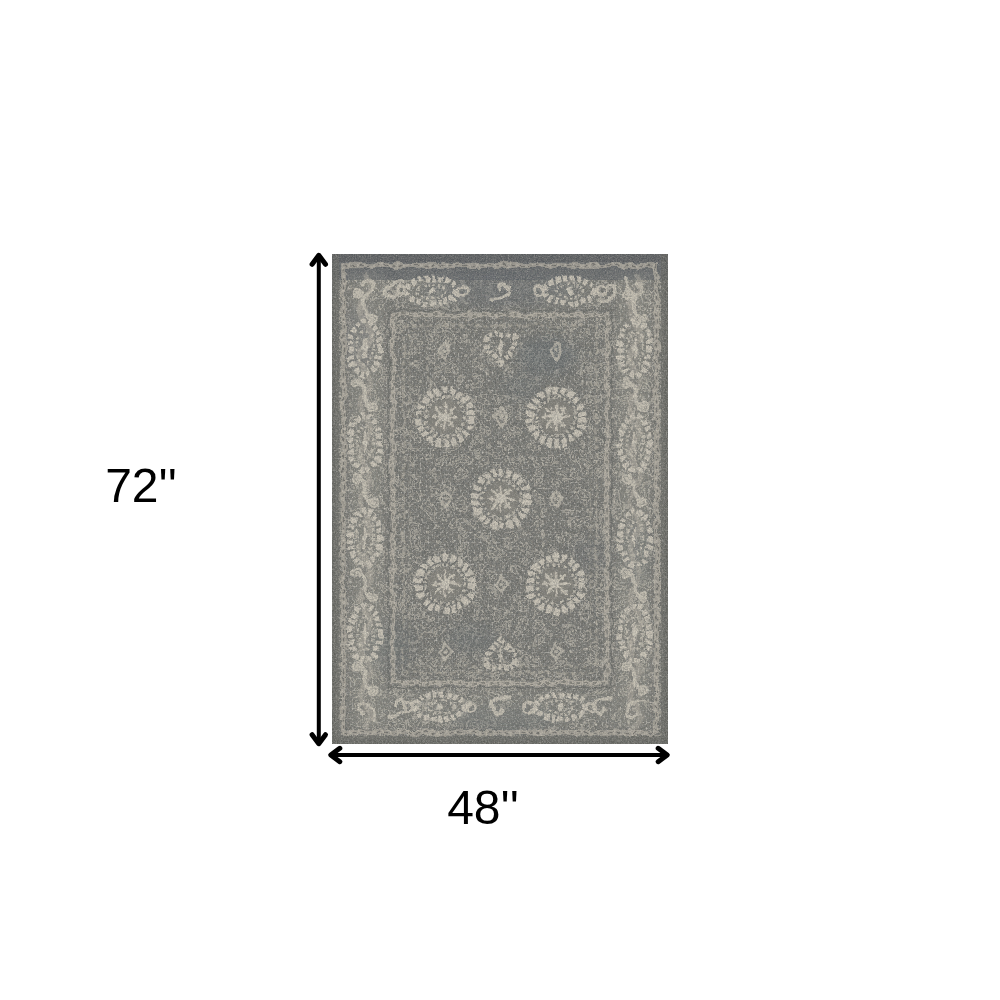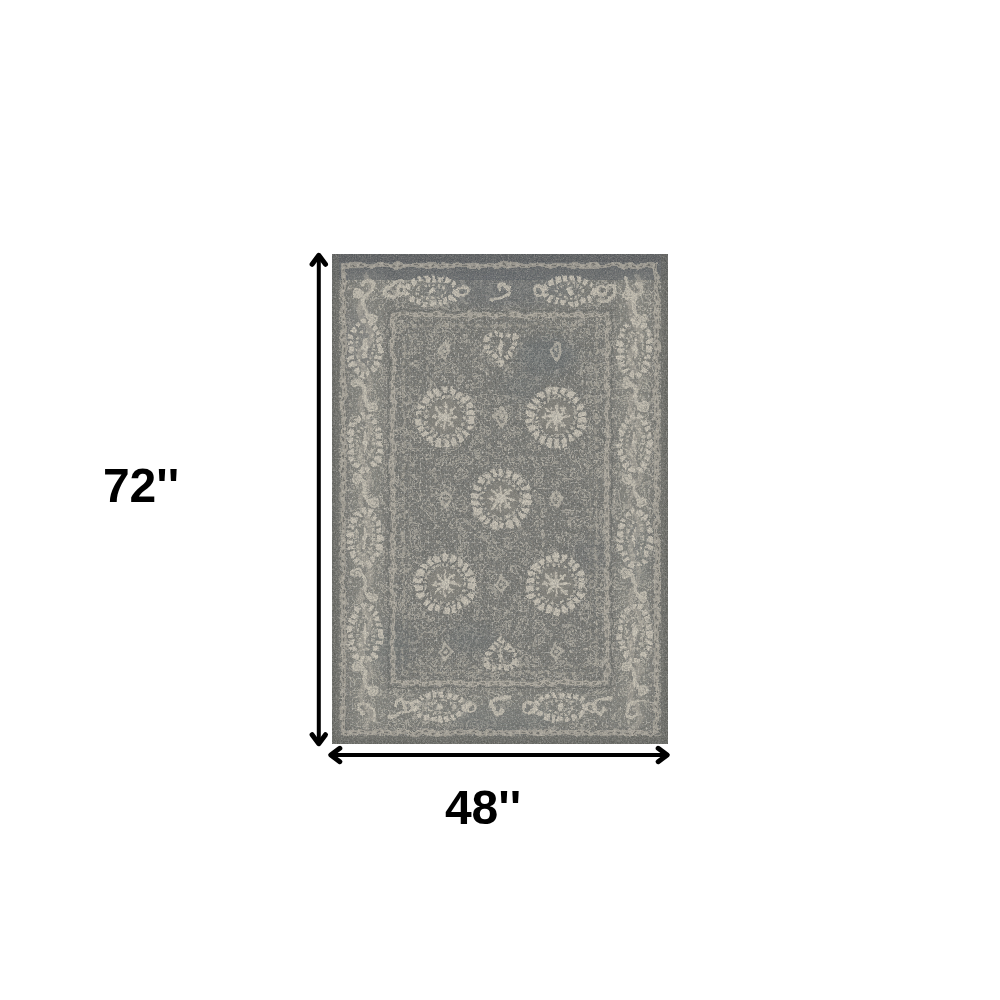--- a/index.html
+++ b/index.html
@@ -1,17 +1,17 @@
 <!DOCTYPE html>
 <html><head>
 <meta charset="utf-8">
 <style>
   html,body{margin:0;padding:0;background:#ffffff;}
   .page{position:relative;width:1000px;height:1000px;background:#ffffff;overflow:hidden;
-        font-family:"Liberation Sans", sans-serif;font-weight:bold;}
+        font-family:"Liberation Sans", sans-serif;}
 </style>
 </head>
 <body>
 <div class="page">
 <svg width="1000" height="1000" viewBox="0 0 1000 1000">
 <defs>
   <filter id="rough" x="-25%" y="-25%" width="150%" height="150%">
     <feTurbulence type="fractalNoise" baseFrequency="0.09" numOctaves="3" seed="4" result="t"></feTurbulence>
     <feDisplacementMap in="SourceGraphic" in2="t" scale="7" xChannelSelector="R" yChannelSelector="G"></feDisplacementMap>
   </filter>

